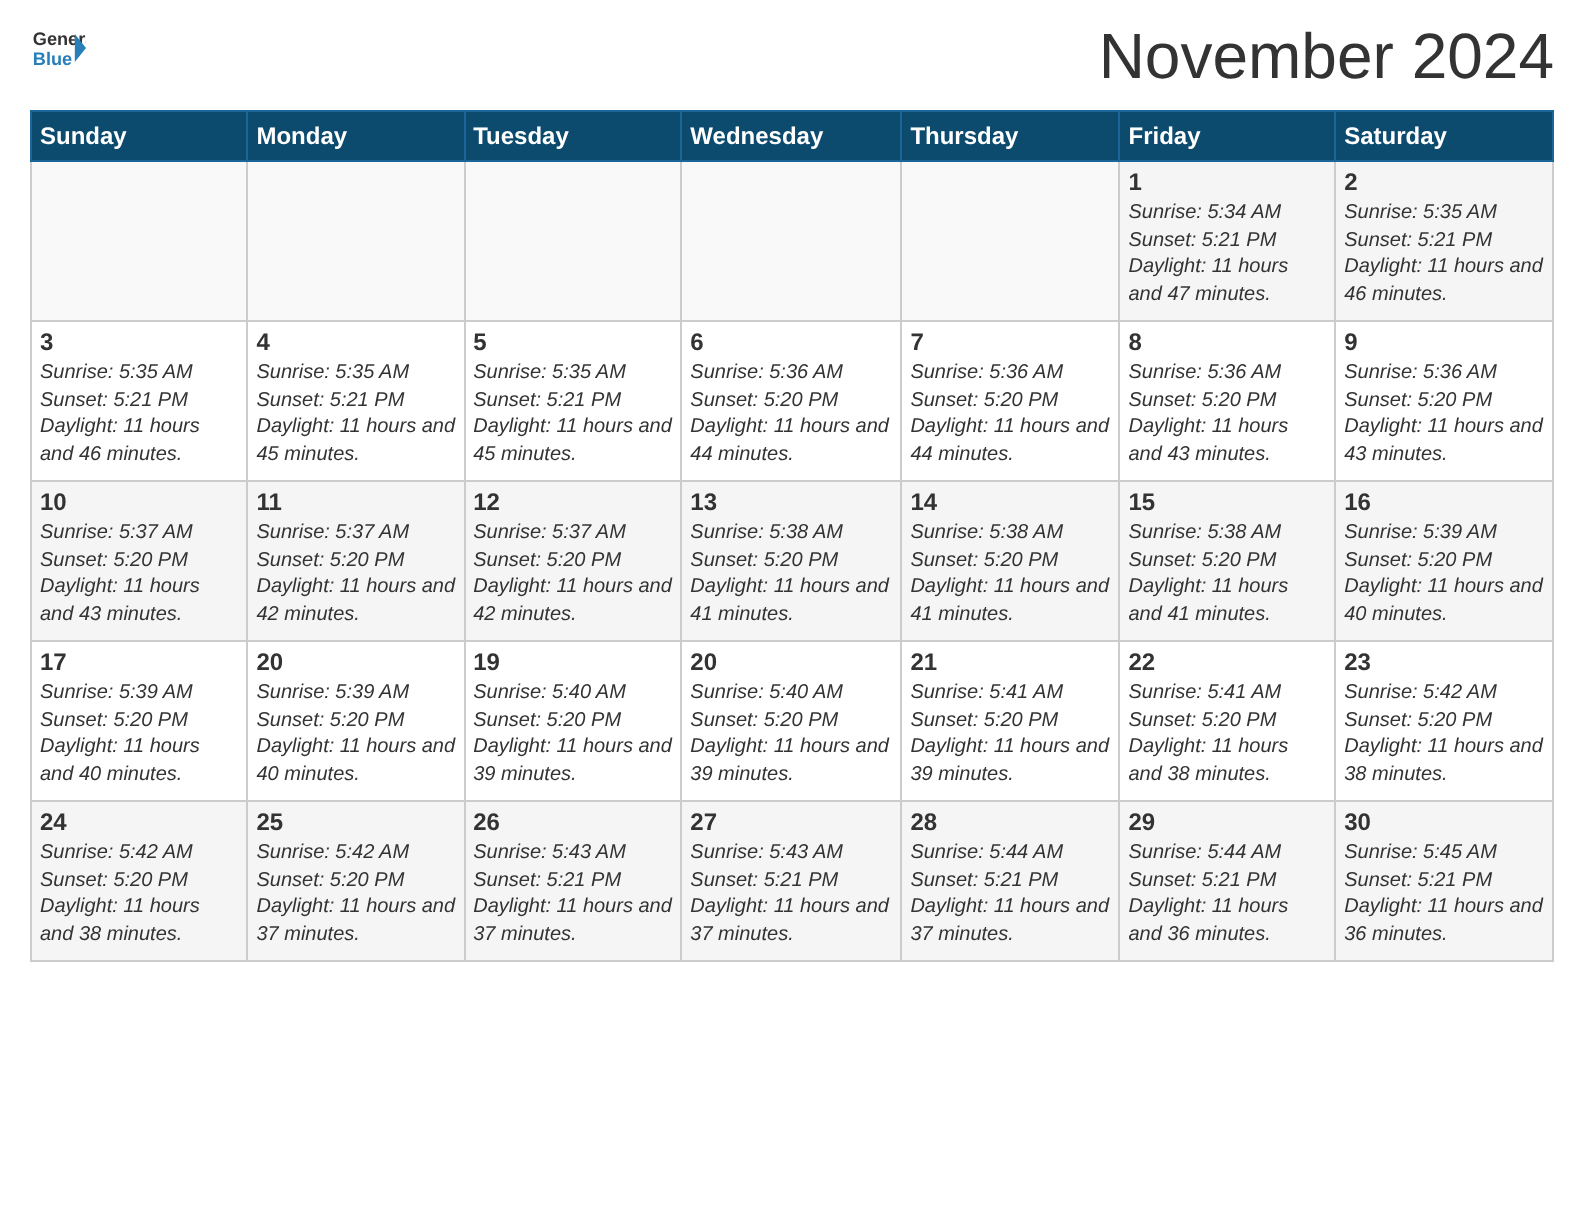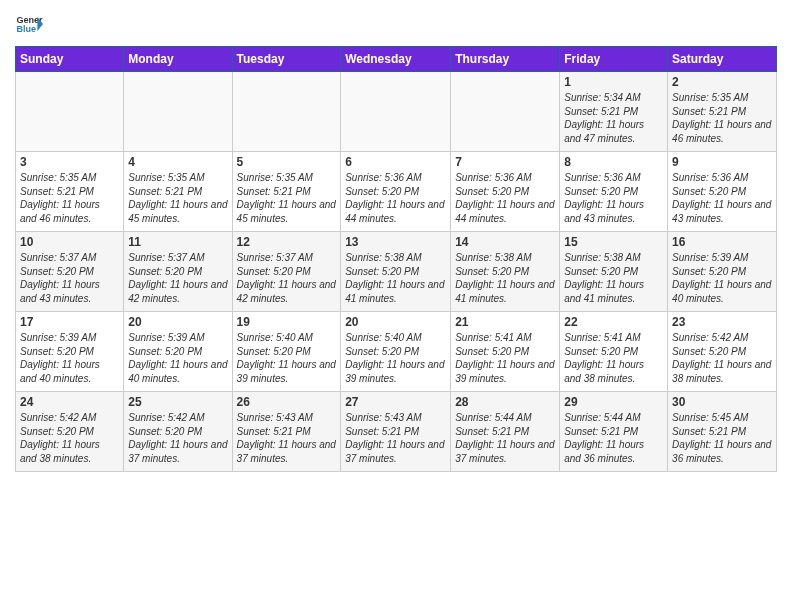--- a/index.html
+++ b/index.html
@@ -35,21 +35,21 @@
     }
     .location {
       font-size: 14px;
       color: #555;
     }
     .calendar {
       width: 100%;
       border-collapse: collapse;
     }
     .calendar thead tr th {
-      background-color: #6d28d9;
+      background-color: #0c4a6e;
       color: #fff;
       font-size: 12px;
       font-weight: bold;
       padding: 5px 4px;
       text-align: left;
       border: 1px solid #1a6699;
     }
     .calendar tbody tr td {
       border: 1px solid #ccc;
       vertical-align: top;
@@ -88,20 +88,21 @@
 
 <div class="header">
   <div class="logo">
     <svg class="logo-icon" viewBox="0 0 40 40" xmlns="http://www.w3.org/2000/svg">
       <text x="2" y="18" font-size="13" font-weight="bold" fill="#333" font-family="Arial">General</text>
       <text x="2" y="32" font-size="13" font-weight="bold" fill="#2980b9" font-family="Arial">Blue</text>
       <polygon points="32,10 40,20 32,30" fill="#2980b9"></polygon>
     </svg>
   </div>
   <div class="title-block">
+    <div class="month-title">November 2024</div>
   </div>
 </div>
 
 <table class="calendar">
   <thead>
     <tr>
     <th>Sunday</th>
         <th>Monday</th>
         <th>Tuesday</th>
         <th>Wednesday</th>

